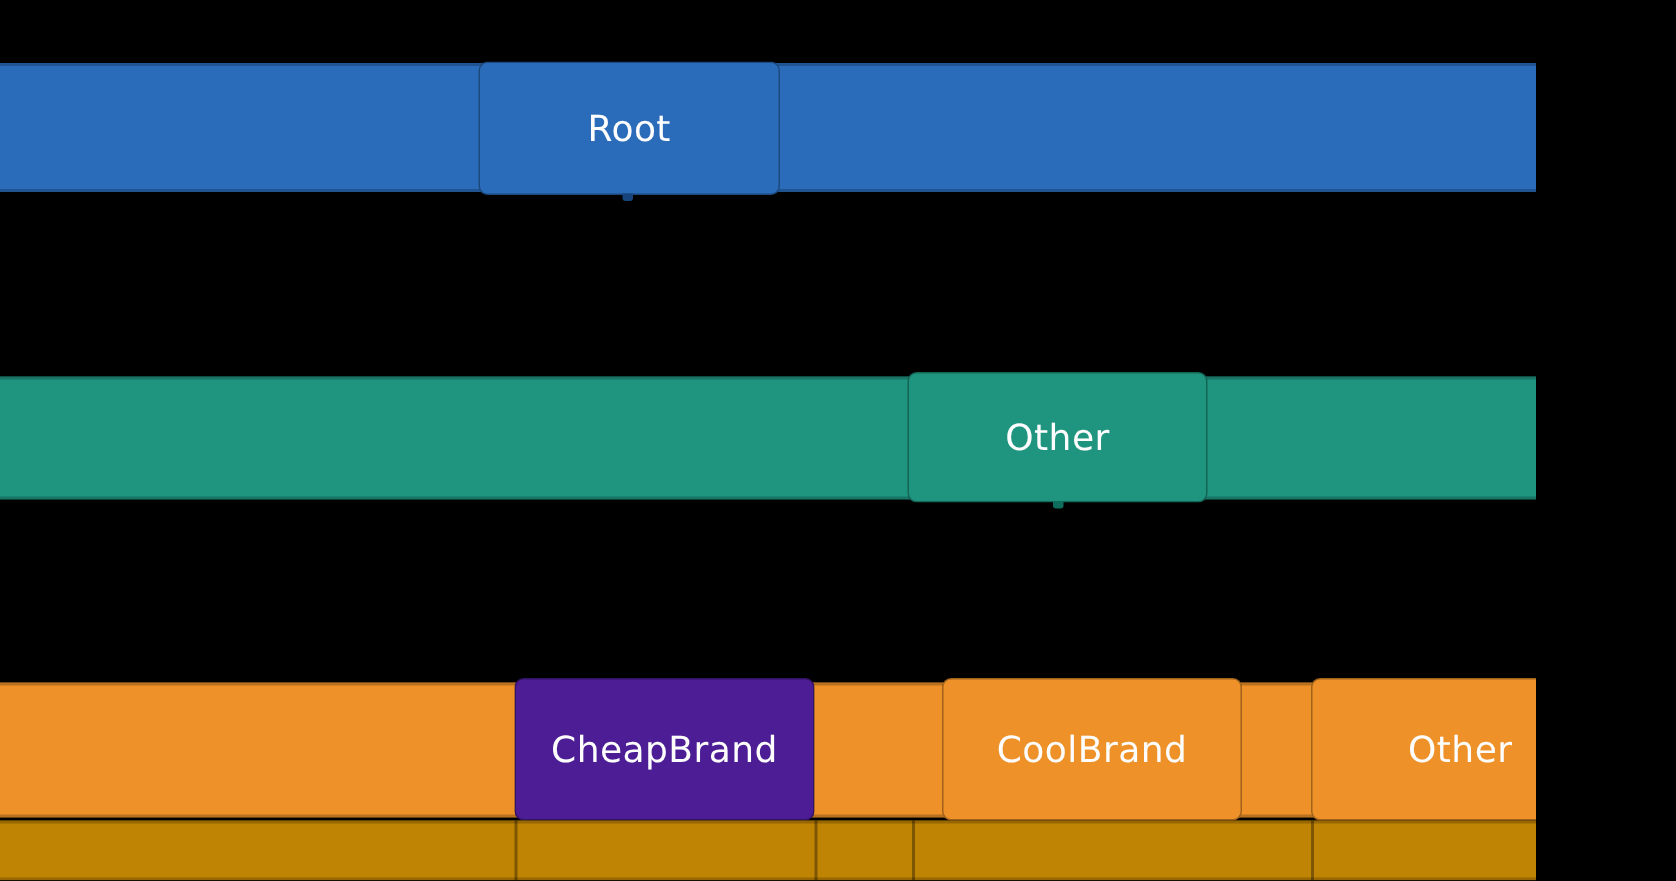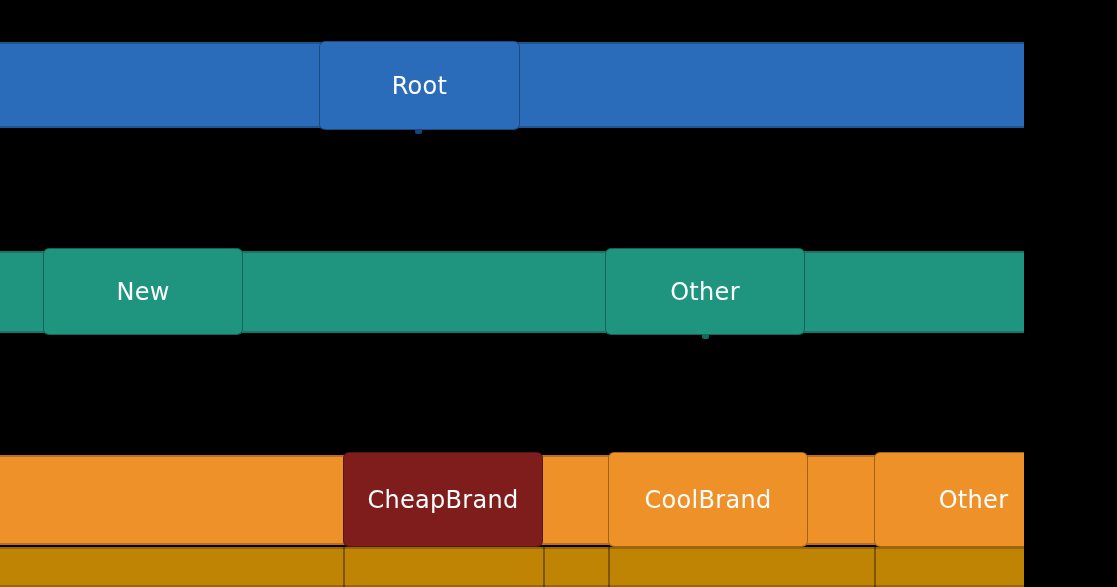--- a/index.html
+++ b/index.html
@@ -40,32 +40,29 @@
 </head>
 <body>
 
 <div class="stage">
     <div class="band" style="left: 0px; top: 42px; width: 1117px; height: 86px; background: rgb(42, 108, 186);"></div>
     <div class="node" style="left: 319px; top: 41px; width: 201px; height: 89px; background: rgb(42, 108, 186);">
       <span class="node-label">Root</span>
     </div>
     <div class="stub" style="left: 415px; top: 129px; width: 7px; height: 5px; background: rgb(23, 68, 124);"></div>
     <div class="band" style="left: 0px; top: 251px; width: 1117px; height: 82px; background: rgb(31, 149, 128);"></div>
-    <div class="node" style="left: 43px; top: 248px; width: 200px; height: 87px; background: rgb(31, 149, 128);">
-      <span class="node-label">New</span>
-    </div>
     <div class="node" style="left: 605px; top: 248px; width: 200px; height: 87px; background: rgb(31, 149, 128);">
       <span class="node-label">Other</span>
     </div>
     <div class="stub" style="left: 702px; top: 334px; width: 7px; height: 5px; background: rgb(15, 109, 93);"></div>
     <div class="band" style="left: 0px; top: 455px; width: 1076px; height: 90px; background: rgb(238, 145, 40);"></div>
-    <div class="node" style="left: 343px; top: 452px; width: 200px; height: 95px; background: #7f1d1d;">
+    <div class="node" style="left: 343px; top: 452px; width: 200px; height: 95px; background: #4c1d95;">
       <span class="node-label">CheapBrand</span>
     </div>
-    <div class="node" style="left: 608px; top: 452px; width: 200px; height: 95px; background: rgb(238, 145, 40);">
+    <div class="node" style="left: 628px; top: 452px; width: 200px; height: 95px; background: rgb(238, 145, 40);">
       <span class="node-label">CoolBrand</span>
     </div>
     <div class="node" style="left: 874px; top: 452px; width: 199px; height: 95px; background: rgb(238, 145, 40);">
       <span class="node-label">Other</span>
     </div>
     <div class="band" style="left: 0px; top: 547px; width: 1092px; height: 40px; background: rgb(192, 132, 5);"></div>
     <div class="seam" style="left: 343px; top: 547px; height: 40px;"></div>
     <div class="seam" style="left: 543px; top: 547px; height: 40px;"></div>
     <div class="seam" style="left: 608px; top: 547px; height: 40px;"></div>
     <div class="seam" style="left: 874px; top: 547px; height: 40px;"></div>

